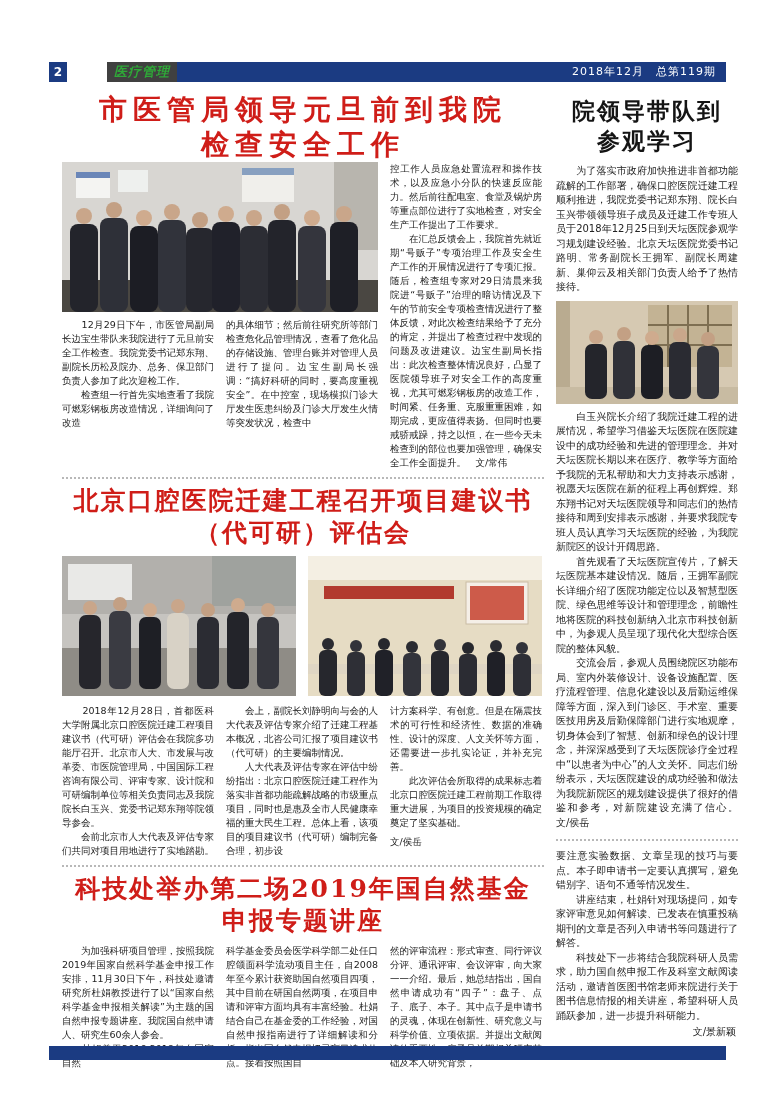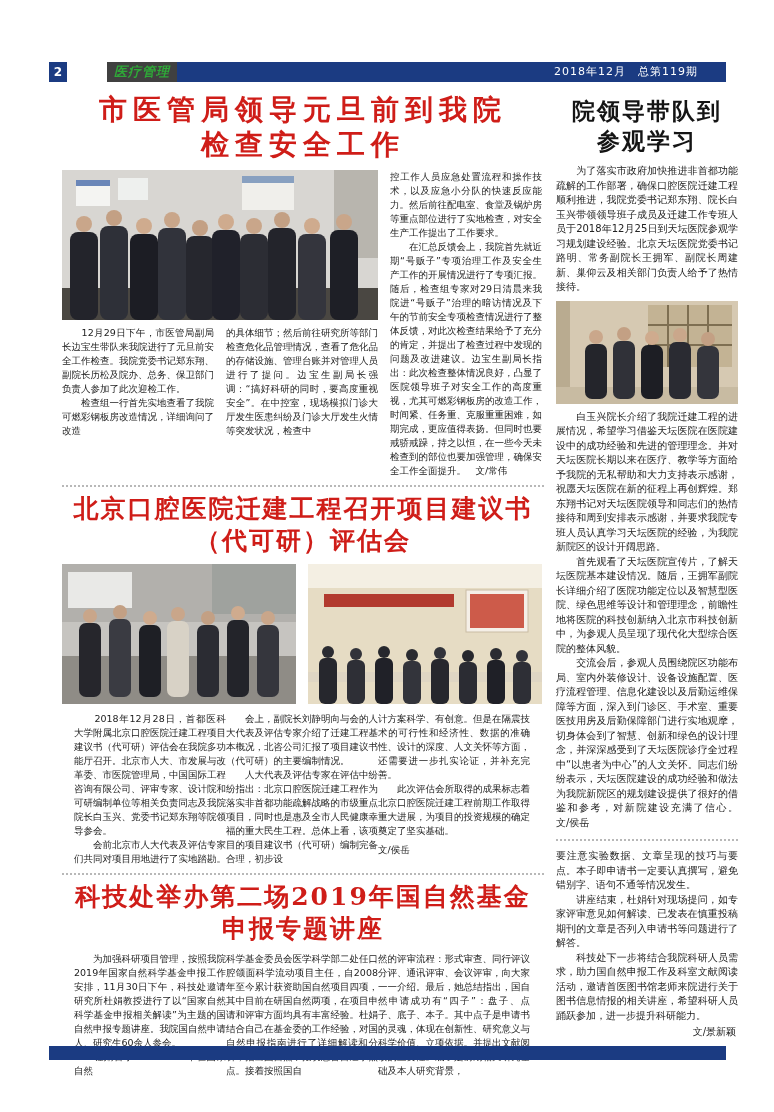--- a/index.html
+++ b/index.html
@@ -3,37 +3,37 @@
 <meta charset="utf-8">
 <style>
   html,body{margin:0;padding:0;background:#f2f2f2;}
   .page{position:relative;width:774px;height:1112px;background:#ffffff;margin:0 auto;
         box-shadow:0 0 10px rgba(0,0,0,.18);overflow:hidden;
         font-family:"DejaVu Sans","Liberation Sans",sans-serif;color:#1c1c1c;}
   
   .topbar{position:absolute;left:49px;top:62px;width:677px;height:20px;display:flex;align-items:stretch;}
   .pagenum{background:#1b3b82;color:#fff;width:18px;text-align:center;line-height:20px;font-size:12px;font-weight:bold;}
   .section{background:#404040;color:#2fa838;padding:0 7px;line-height:20px;font-size:13px;font-weight:bold;font-style:italic;letter-spacing:1px;margin-left:40px;}
-  .bar-fill{flex:1;background:#1b3b82;color:#fff;text-align:right;line-height:20px;font-size:11px;padding-right:28px;letter-spacing:1px;}
+  .bar-fill{flex:1;background:#1b3b82;color:#fff;text-align:right;line-height:20px;font-size:11px;padding-right:10px;letter-spacing:1px;}
   .bottombar{position:absolute;left:49px;top:1046px;width:677px;height:14px;background:#1b3b82;}
   
   .main{position:absolute;left:62px;top:92px;width:482px;}
   .title-red{color:#cf1d18;font-family:"DejaVu Serif","Liberation Serif",serif;font-weight:bold;text-align:center;}
-  .title-a1{font-size:28px;line-height:35px;letter-spacing:6px;margin-bottom:8px;}
+  .title-a1{font-size:28px;line-height:35px;letter-spacing:6px;}
   .title-a2,.title-a3{font-size:25px;line-height:32px;letter-spacing:2px;margin-bottom:7px;}
   .coltext{font-size:9.5px;line-height:14px;text-align:justify;white-space:pre-line;color:#222;}
   .a1-grid{display:grid;grid-template-columns:152px 152px 152px;grid-template-rows:150px auto;column-gap:12px;row-gap:6px;}
   .photo-a1{grid-column:1/3;grid-row:1;width:316px;height:150px;display:block;}
   .a1c3{grid-column:3;grid-row:1/3;}
   .a1c1{grid-column:1;grid-row:2;}
   .a1c2{grid-column:2;grid-row:2;}
   .rule-dotted{border:0;border-top:2px dotted #b8b8b8;margin:7px 0 6px 0;}
   .a2-photos{display:flex;gap:12px;margin-bottom:8px;}
   .a2-photos svg{display:block;}
-  .threecol{display:grid;grid-template-columns:152px 152px 152px;align-items:start;margin-left:12px;}
+  .threecol{display:grid;grid-template-columns:152px 152px 152px;column-gap:12px;align-items:start;}
   .byline-right{font-size:9.5px;text-align:left;padding:6px 3px 0 0;color:#222;}
   
   .sidecol{position:absolute;left:556px;top:96px;width:182px;}
   .side-title{font-family:Liberation Sans, sans-serif;font-weight:bold;color:#141414;
               font-size:23px;line-height:30px;letter-spacing:2px;text-align:center;margin-bottom:8px;}
   .sidetext{font-size:10px;line-height:14.5px;text-align:justify;white-space:pre-line;color:#222;}
   .photo-side{display:block;margin:6px 0;}
   .side-rule{border:0;border-top:2px dotted #b8b8b8;margin:9px 0 8px 0;}
   .side-byline{font-size:10px;text-align:right;padding-right:2px;color:#222;margin-top:2px;}
 </style>

